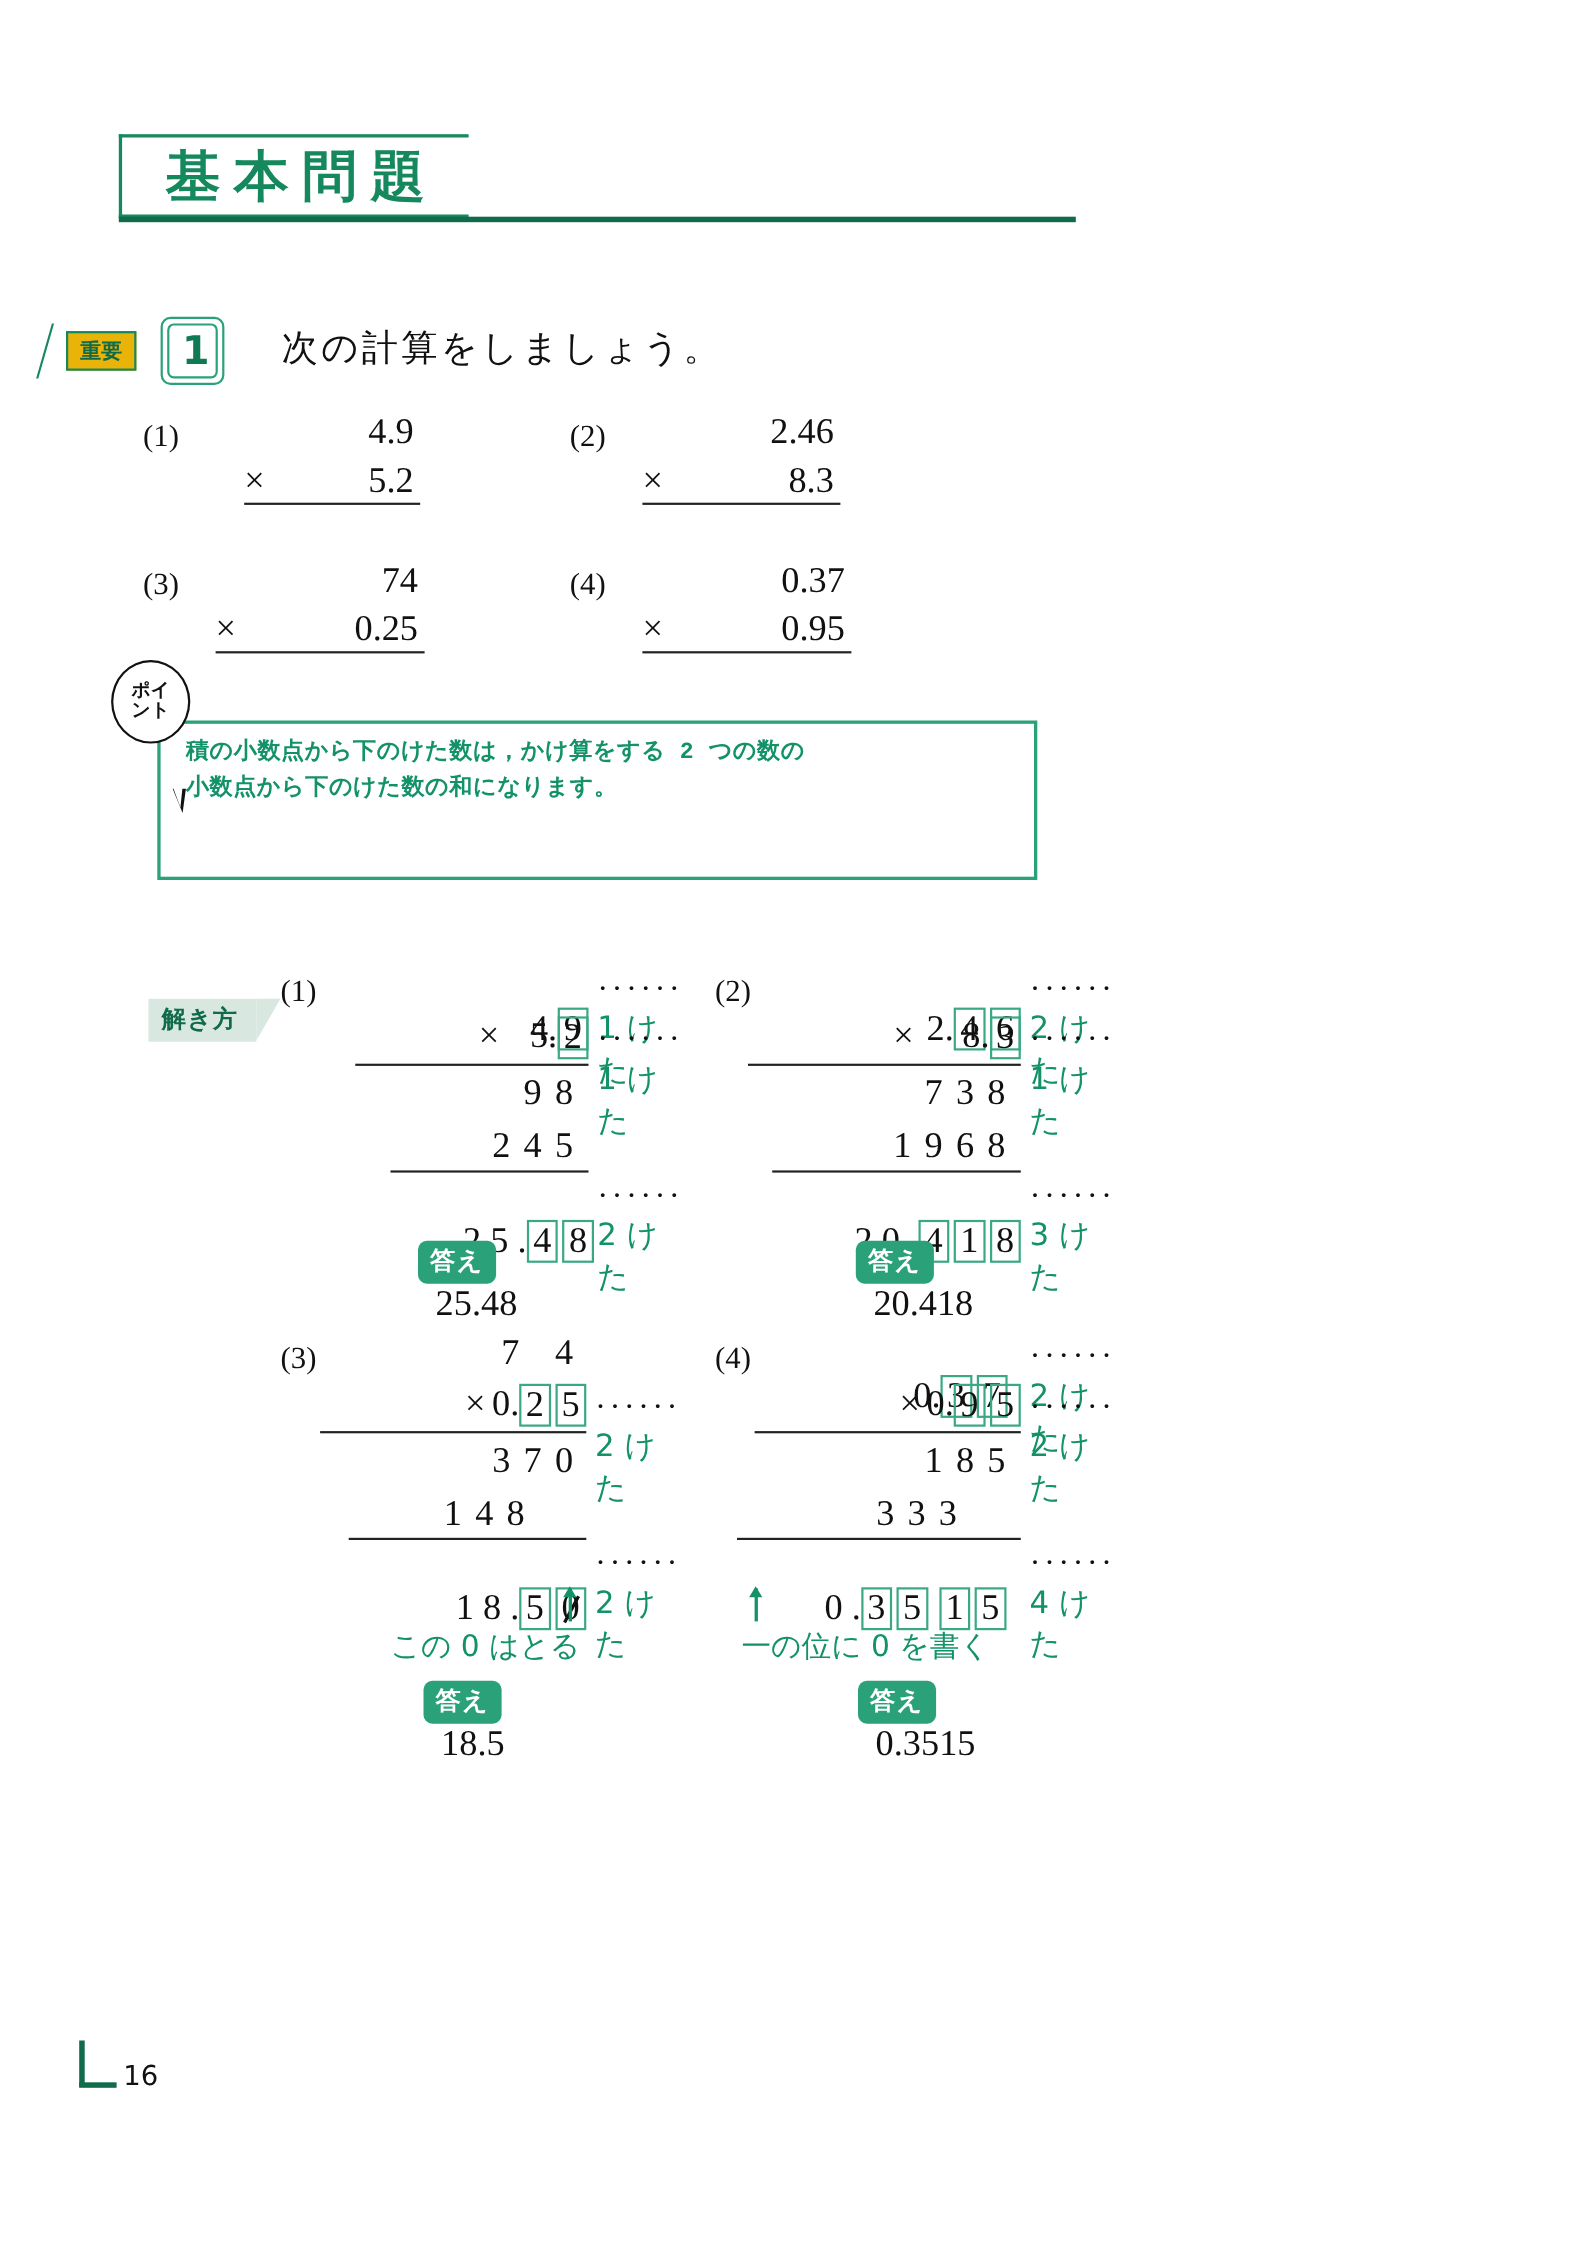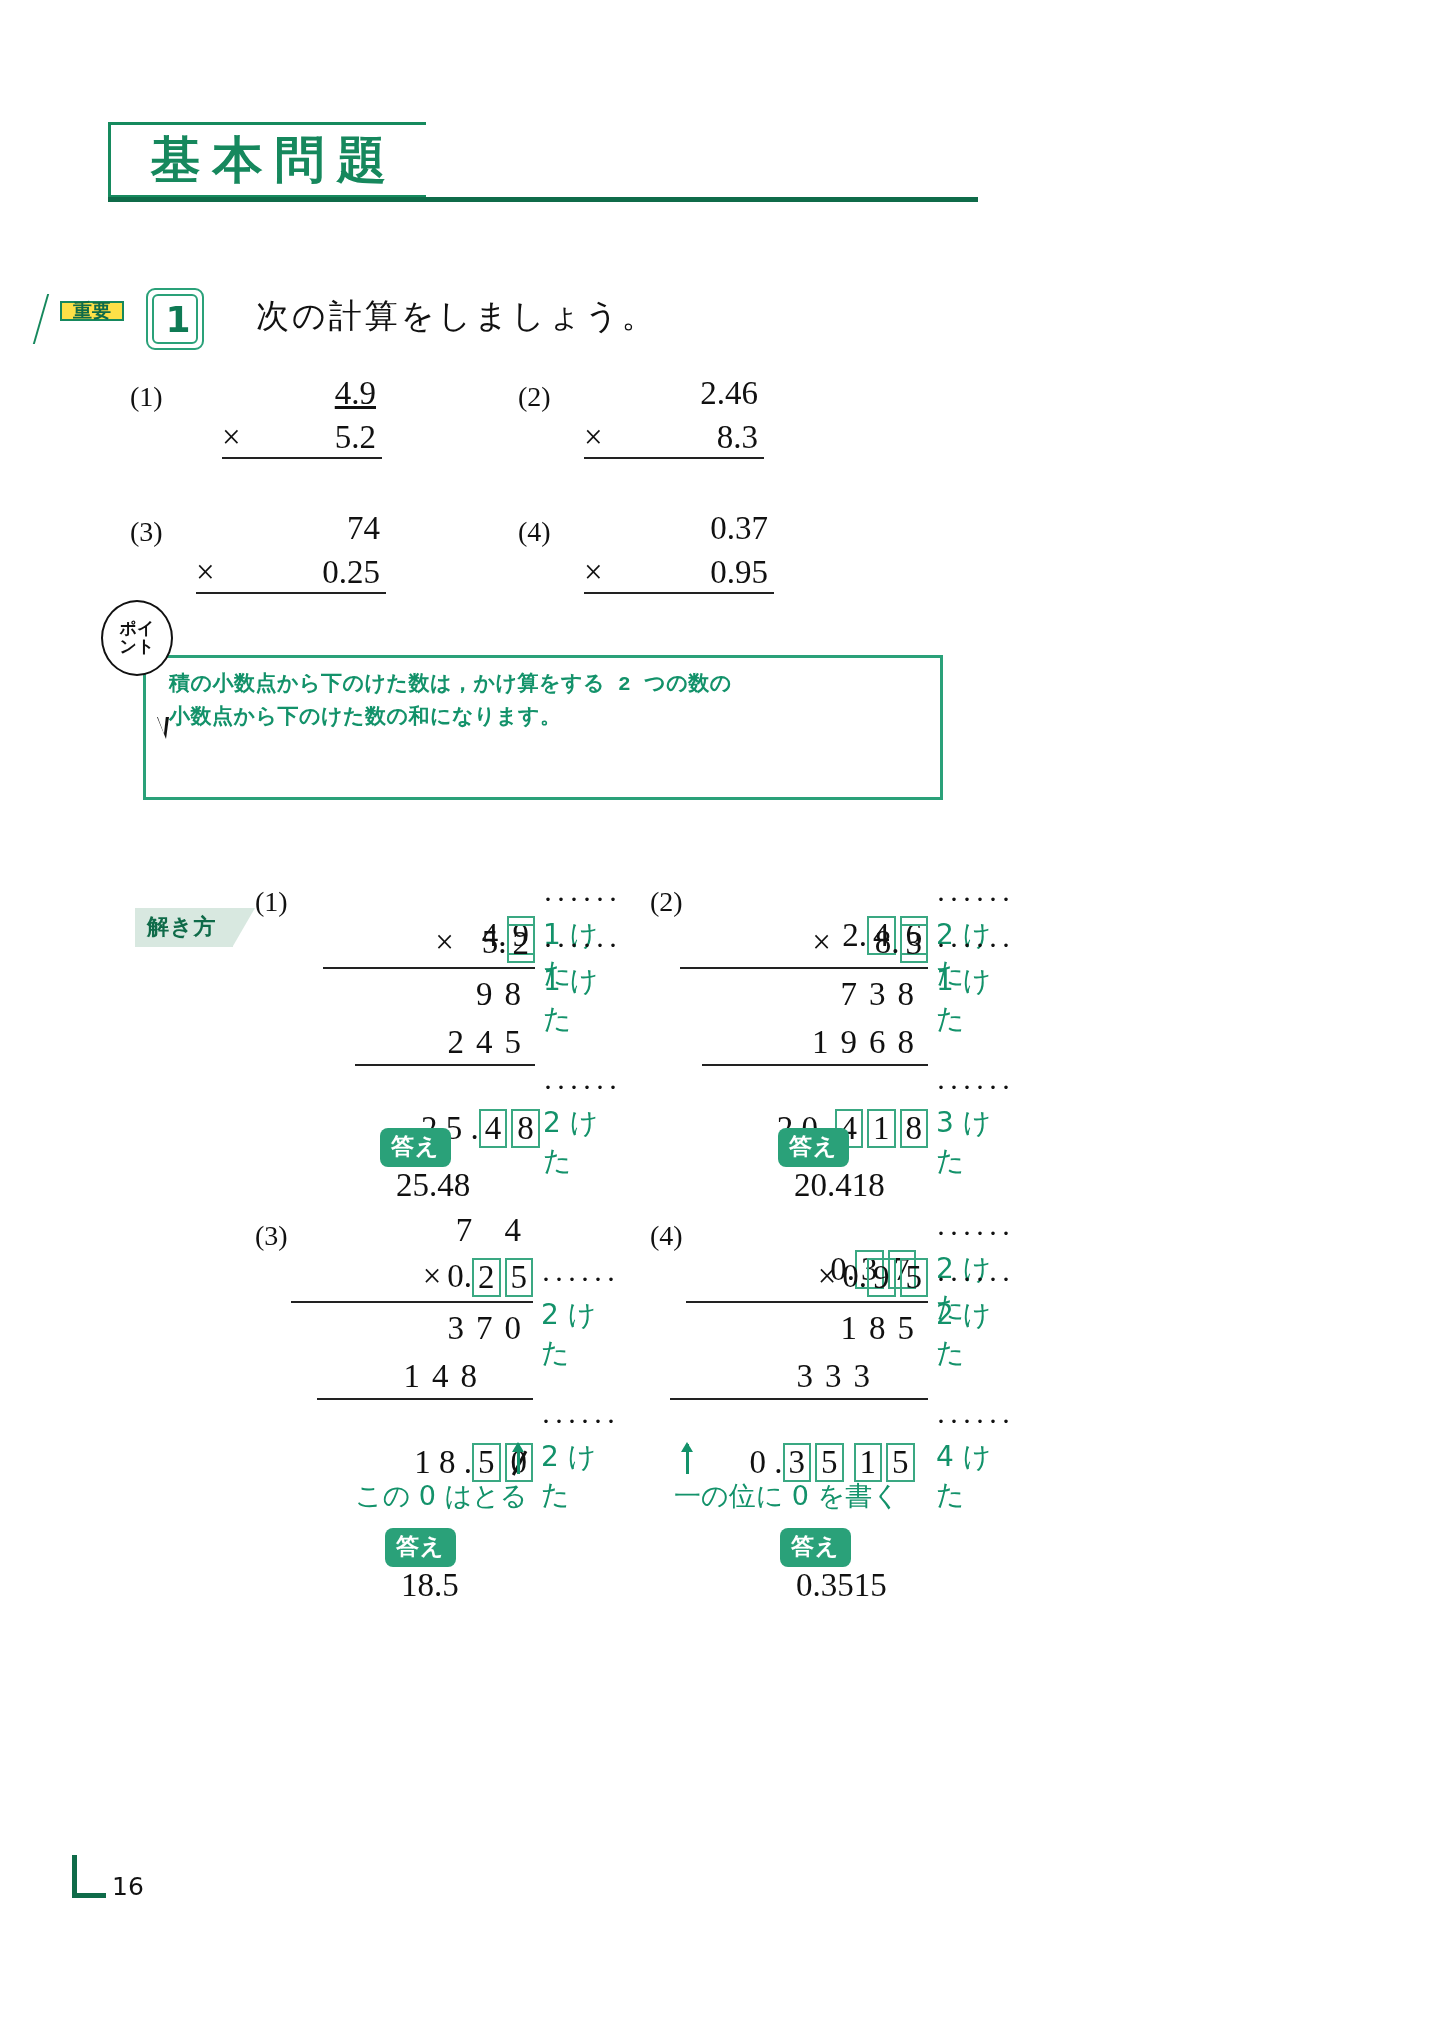--- a/index.html
+++ b/index.html
@@ -36,25 +36,25 @@
   }
   .title-rule{
     position:absolute; left:0; top:75px;
     width:870px; height:5px; background:#0f6b49;
   }
 
   
   .prob-head{ position:absolute; left:60px; top:288px; width:900px; height:62px; }
   .juyou{
     position:absolute; left:0px; top:13px;
-    width:64px; height:20px;
+    width:64px; height:36px;
     border:2.5px solid #16885d;
     box-sizing:border-box;
     display:flex; align-items:center; justify-content:center;
-    background:#fde047;
+    background:#eab308;
     z-index:3;
     text-align:right;
   }
   .juyou span{
     font-family:"DejaVu Sans", sans-serif;
     font-weight:700; font-size:19px; color:#0f6b49; letter-spacing:0px;
   }
   .numbox{
     position:absolute; left:86px; top:0px;
     width:58px; height:62px;
@@ -265,21 +265,21 @@
       <div class="numbox-inner"></div>
     </div>
     <div class="numbox-slash"></div>
     <div class="numbox-digit" style="left:86px; top:0; width:58px; height:62px;">1</div>
     <div class="prob-instr">次の計算をしましょう。</div>
   </div>
 
   <div class="vmul" style="left:130px; top:375px;">
     <div class="vm-label" style="left:0; top:6px;">(1)</div>
     <div style="position:absolute; left:92px; top:0; width:160px;">
-      <div class="digits" style="padding-right:6px;text-decoration:underline;">4.9</div>
+      <div class="digits" style="padding-right:6px;">4.9</div>
       <div class="digits rowline" style="justify-content:space-between; padding-right:6px; padding-top:6px;">
         <span>×</span>
         <span>5.2</span>
       </div>
     </div>
   </div>
 
   <div class="vmul" style="left:518px; top:375px;">
     <div class="vm-label" style="left:0; top:6px;">(2)</div>
     <div style="position:absolute; left:66px; top:0; width:180px;">

